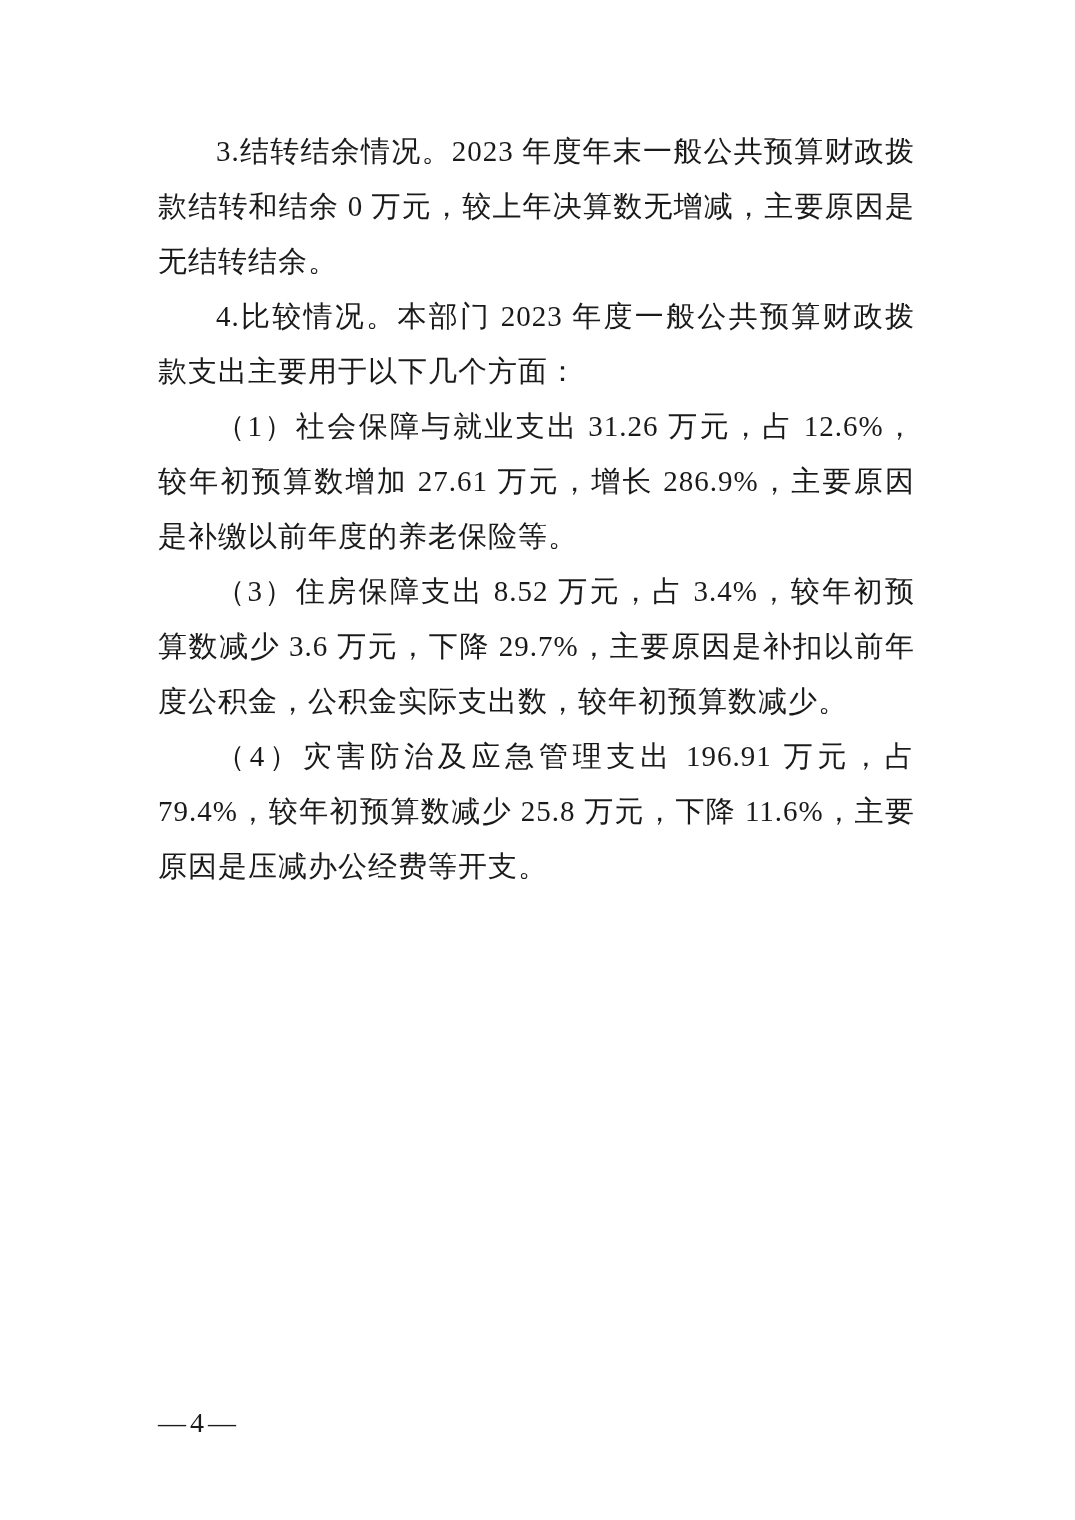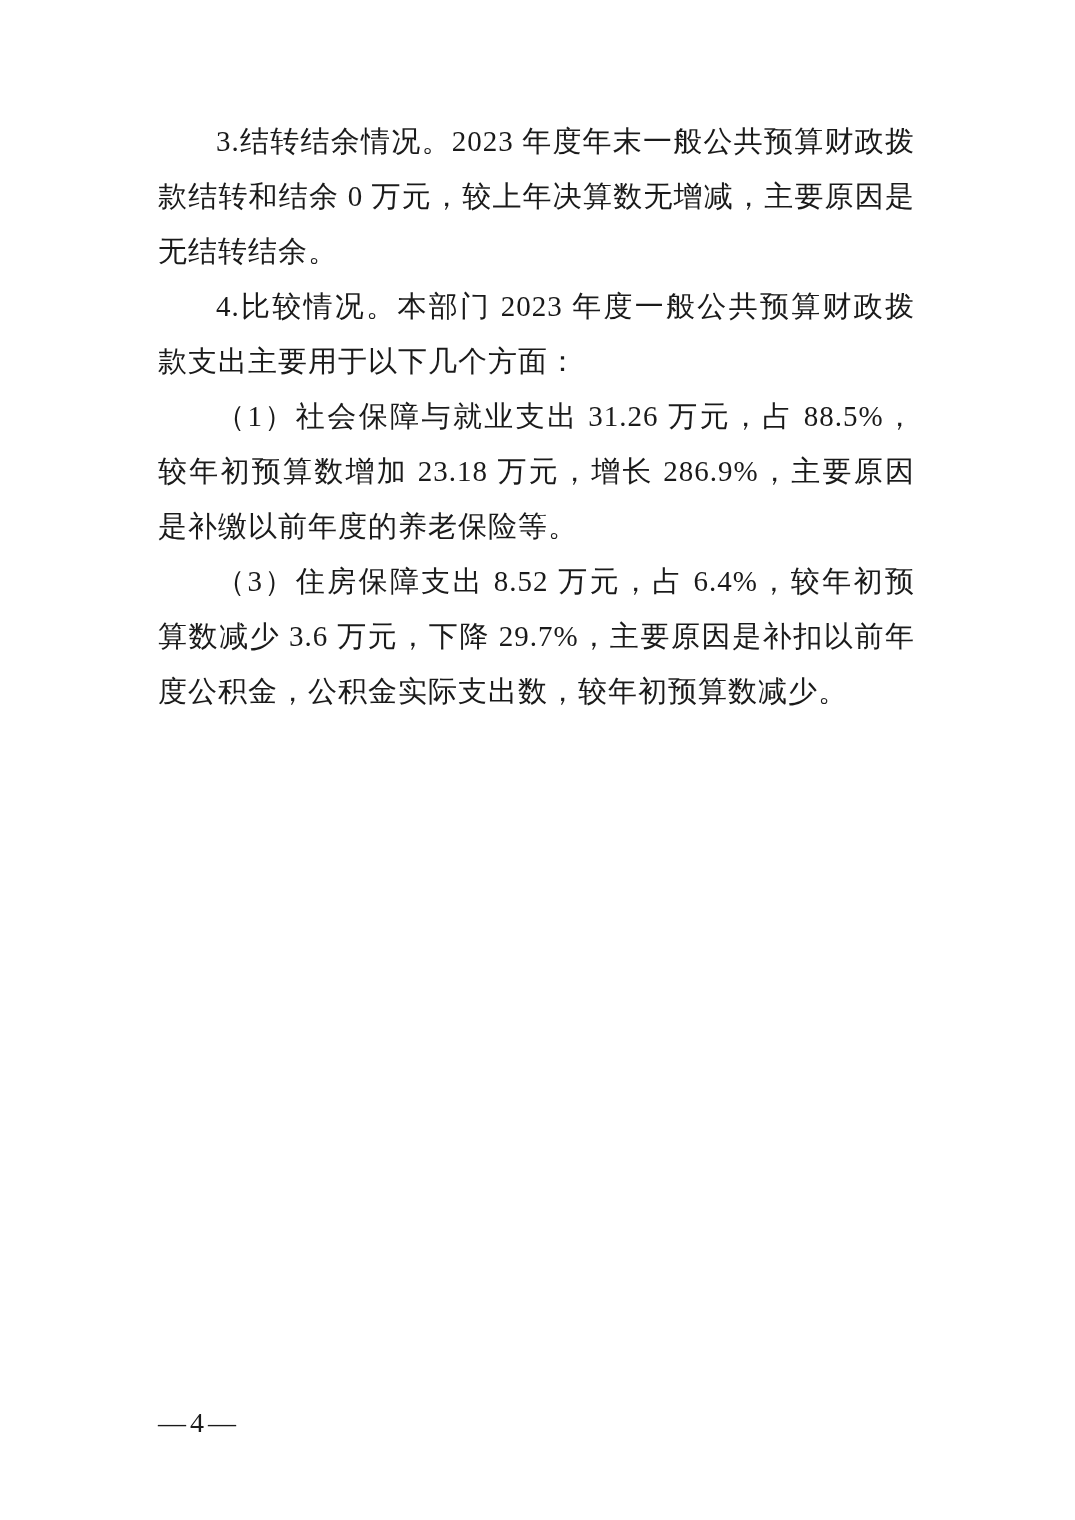--- a/index.html
+++ b/index.html
@@ -13,21 +13,21 @@
     height: 1520px;
     margin: 0 auto;
     background: #ffffff;
     overflow: hidden;
     font-family: "Liberation Serif", "DejaVu Serif", serif;
     color: #1a1a1a;
   }
   .content {
     position: absolute;
     left: 158px;
-    top: 114px;
+    top: 124px;
     width: 757px;
   }
   .content p {
     margin: 0;
     font-size: 29px;
     line-height: 55px;
     text-indent: 2em;
     text-align: justify;
     letter-spacing: 1px;
     font-weight: normal;
@@ -45,17 +45,18 @@
     color: #1a1a1a;
   }
 </style>
 </head>
 <body>
 
 <div class="page">
   <div class="content">
     <p>3.结转结余情况。2023 年度年末一般公共预算财政拨款结转和结余 0 万元，较上年决算数无增减，主要原因是无结转结余。</p>
     <p>4.比较情况。本部门 2023 年度一般公共预算财政拨款支出主要用于以下几个方面：</p>
-    <p>（1）社会保障与就业支出 31.26 万元，占 88.5%，较年初预算数增加 23.18 万元，增长 286.9%，主要原因是补缴以前年度的养老保险等。</p>
-    <p>（3）住房保障支出 8.52 万元，占 6.4%，较年初预算数减少 3.6 万元，下降 29.7%，主要原因是补扣以前年度公积金，公积金实际支出数，较年初预算数减少。</p>
+    <p>（1）社会保障与就业支出 31.26 万元，占 12.6%，较年初预算数增加 27.61 万元，增长 286.9%，主要原因是补缴以前年度的养老保险等。</p>
+    <p>（3）住房保障支出 8.52 万元，占 3.4%，较年初预算数减少 3.6 万元，下降 29.7%，主要原因是补扣以前年度公积金，公积金实际支出数，较年初预算数减少。</p>
+    <p>（4）灾害防治及应急管理支出 196.91 万元，占 79.4%，较年初预算数减少 25.8 万元，下降 11.6%，主要原因是压减办公经费等开支。</p>
   </div>
   <div class="footer">—4—</div>
 </div>
 
 </body></html>

